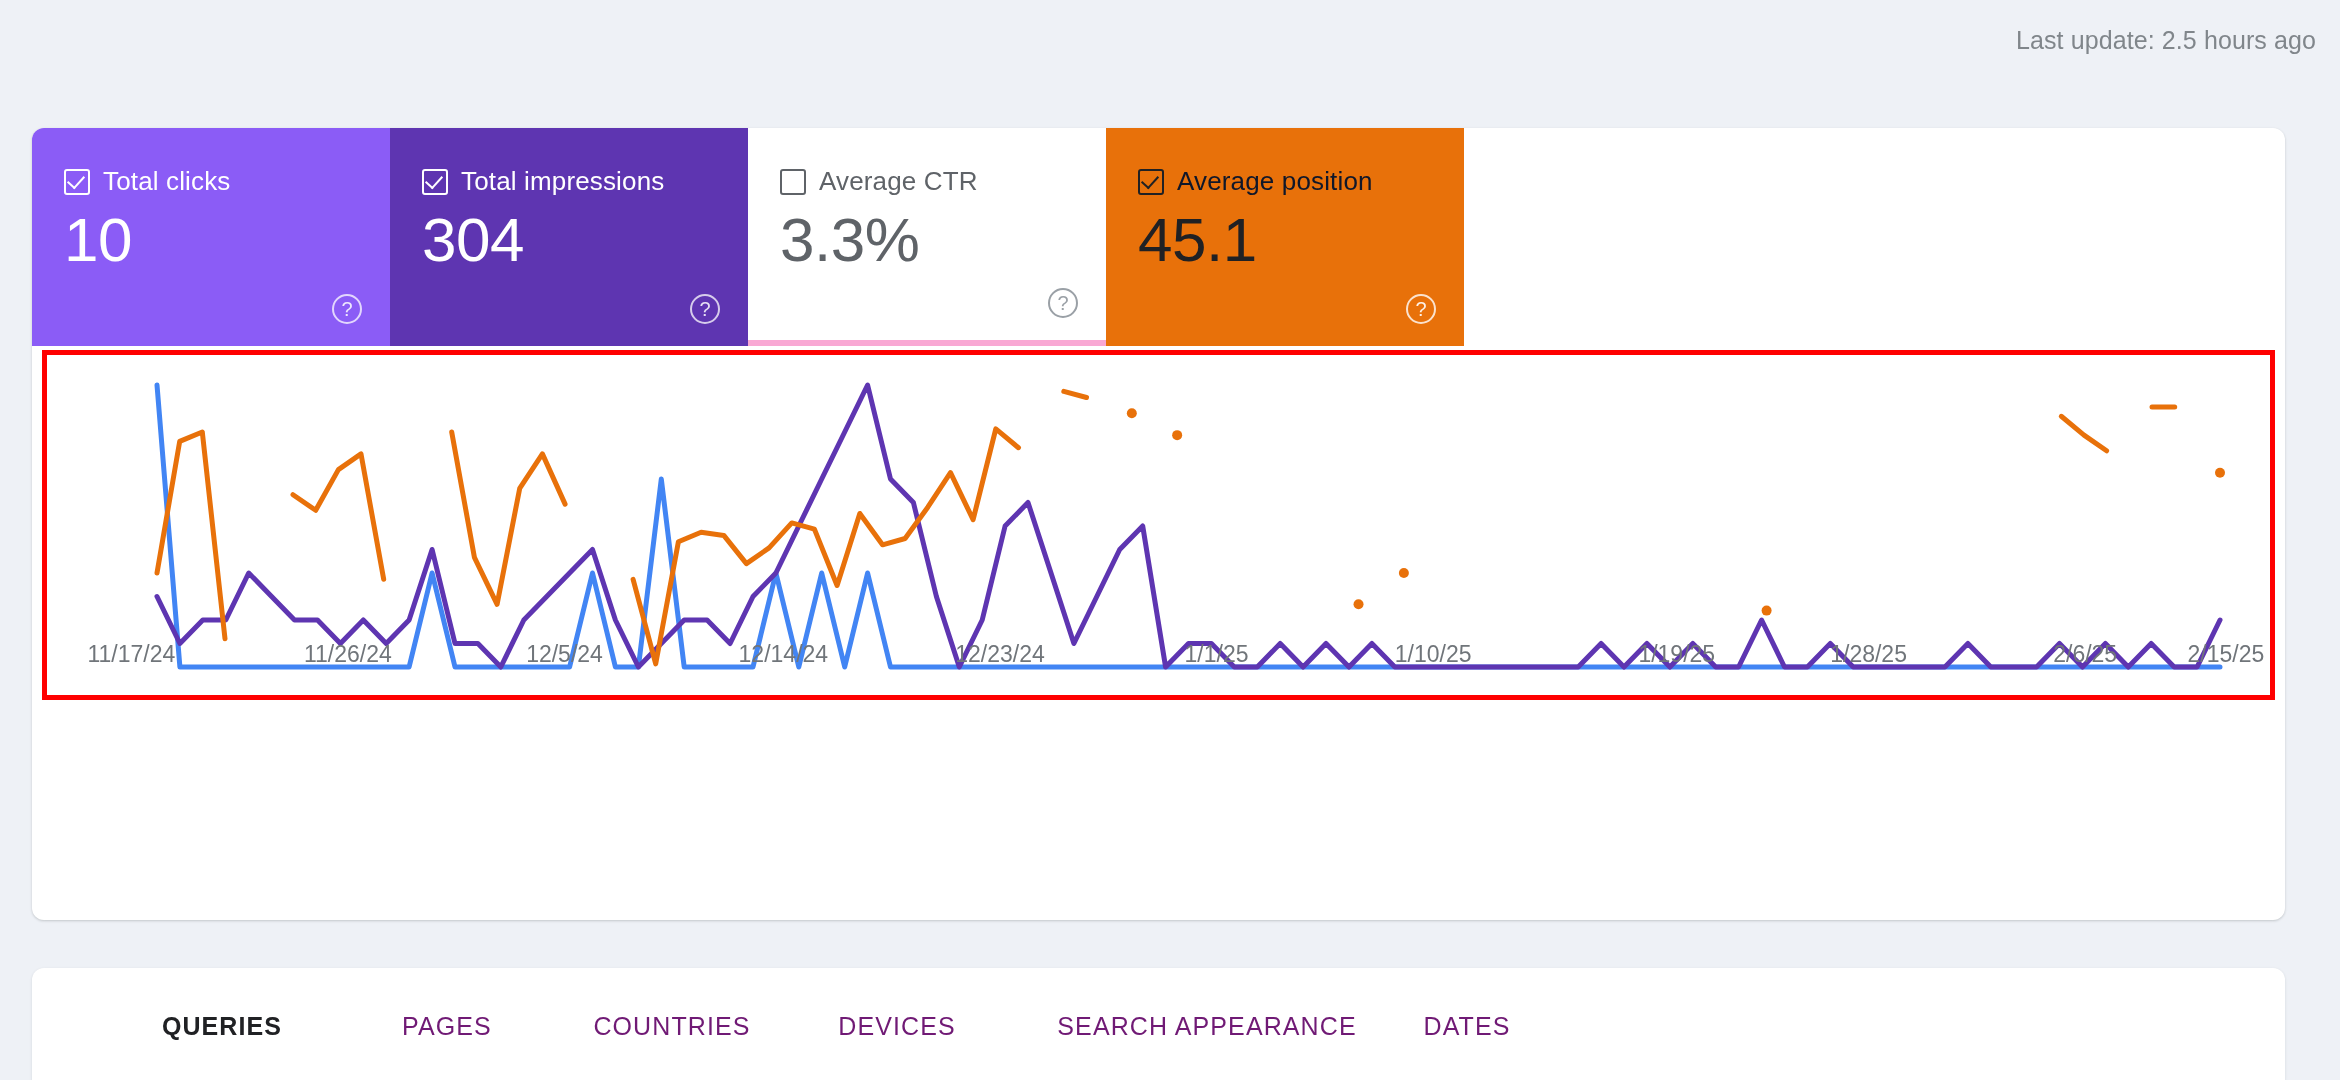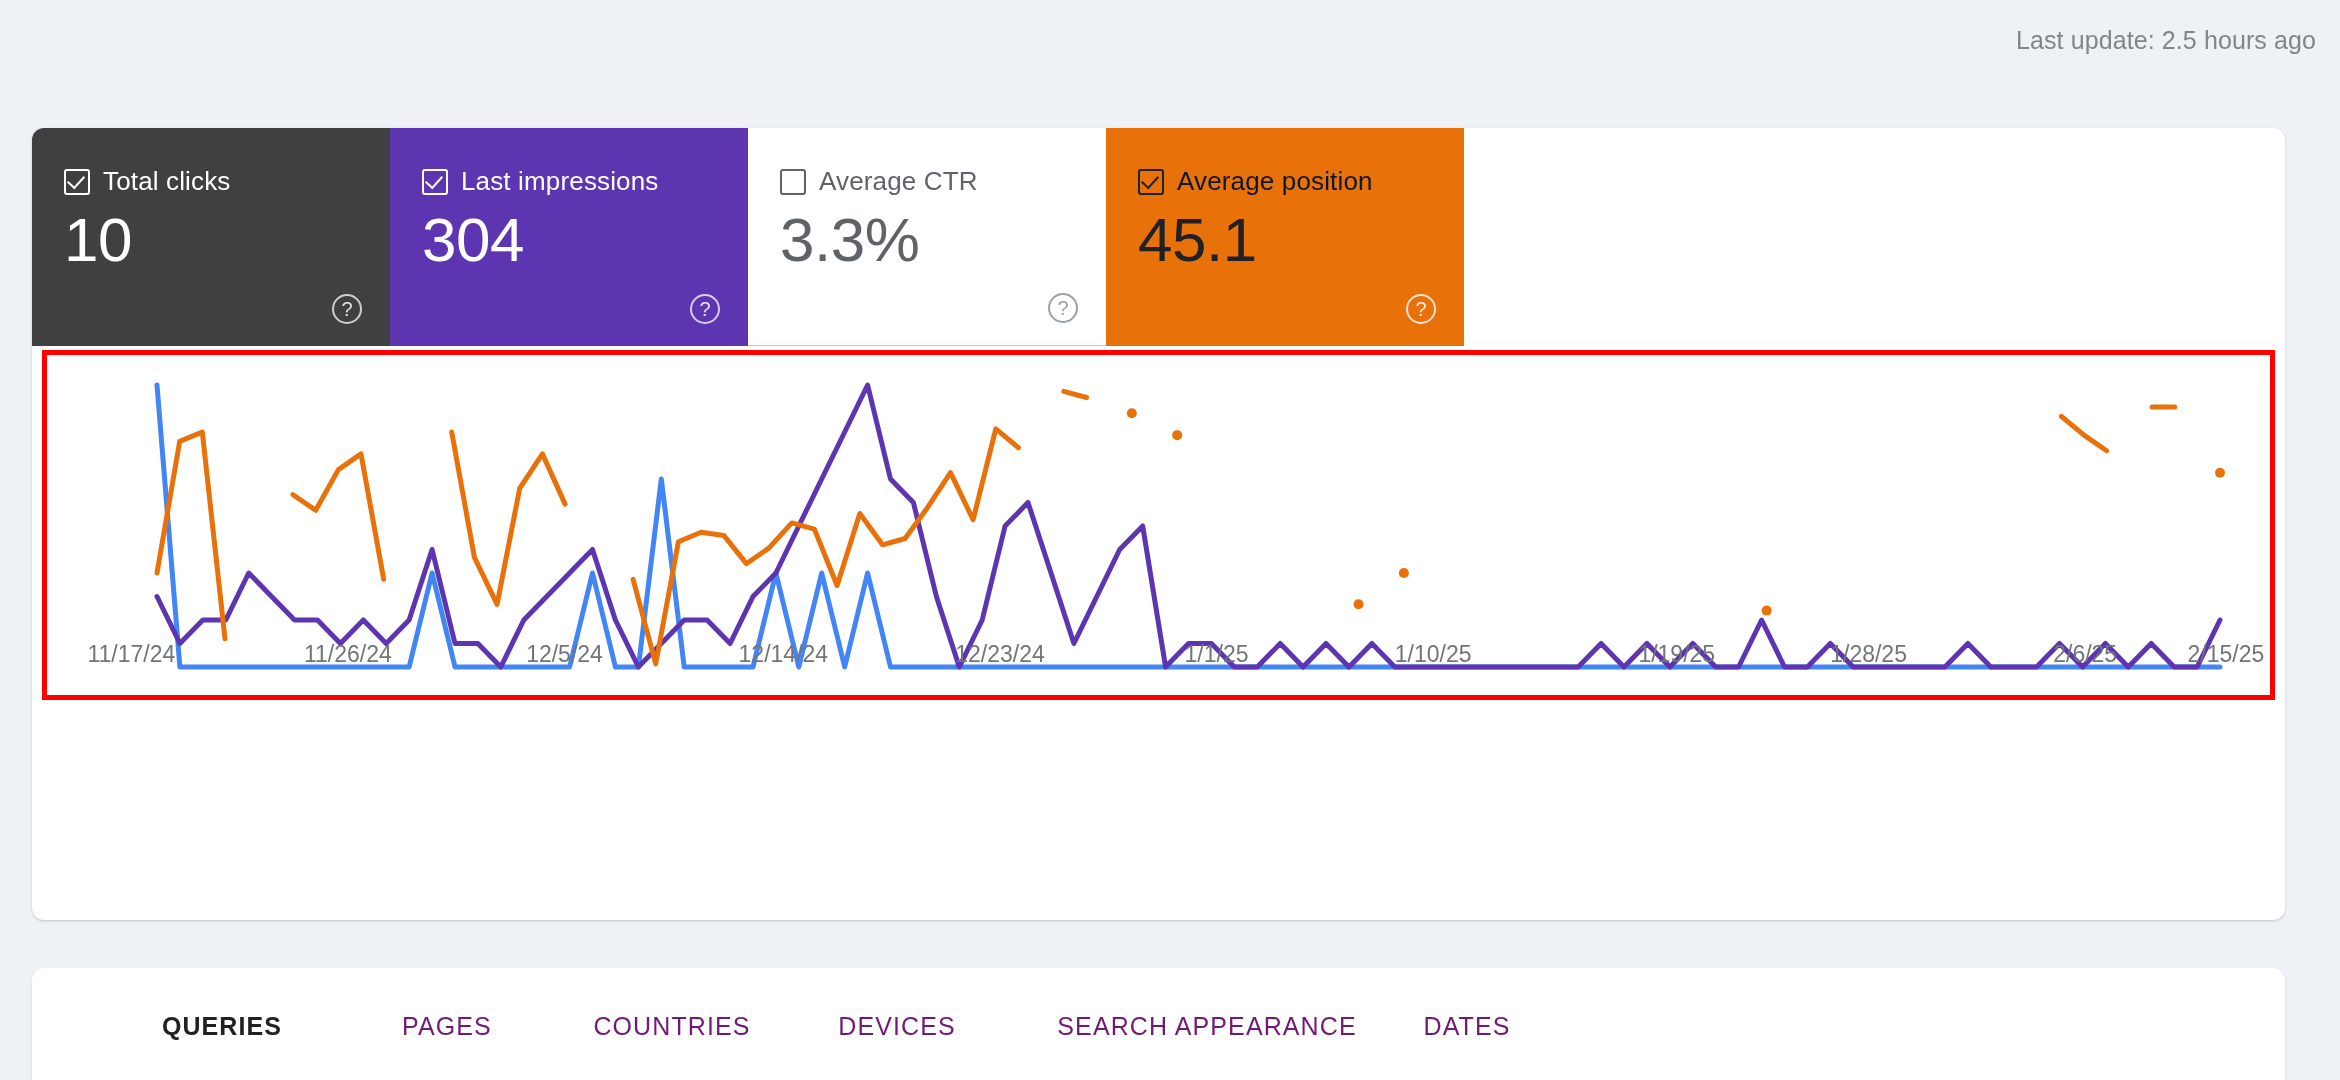--- a/index.html
+++ b/index.html
@@ -66,21 +66,21 @@
     box-sizing: border-box;
     padding: 38px 0 0 32px;
     cursor: pointer;
     user-select: none;
   }
   .metric-card.first {
     border-top-left-radius: 12px;
   }
   .metric-card.inactive {
     background: #ffffff;
-    border-bottom: 1px solid #f9a8d4;
+    border-bottom: 6px solid #f9a8d4;
   }
 
   .card-head {
     display: flex;
     align-items: center;
     gap: 13px;
   }
   .cb {
     width: 26px;
     height: 26px;
@@ -215,36 +215,36 @@
 
 <div class="screen">
 
   <div class="header-bar">
     <div class="last-update">Last update: 2.5 hours ago</div>
   </div>
 
   <div class="main-panel">
 
     <div class="cards-row" id="cards-row">
-        <div class="metric-card first" style="background: #404040;">
+        <div class="metric-card first" style="background: #8b5cf6;">
           <div class="card-head">
             <span class="cb">
               <span class="tick"></span>
             </span>
             <span class="card-label">Total clicks</span>
           </div>
           <div class="card-value">10</div>
           <div class="help-icon">?</div>
         </div>
         <div class="metric-card" style="background: rgb(94, 53, 177);">
           <div class="card-head">
             <span class="cb">
               <span class="tick"></span>
             </span>
-            <span class="card-label">Last impressions</span>
+            <span class="card-label">Total impressions</span>
           </div>
           <div class="card-value">304</div>
           <div class="help-icon">?</div>
         </div>
         <div class="metric-card inactive">
           <div class="card-head">
             <span class="cb grey"></span>
             <span class="card-label grey">Average CTR</span>
           </div>
           <div class="card-value grey">3.3%</div>

